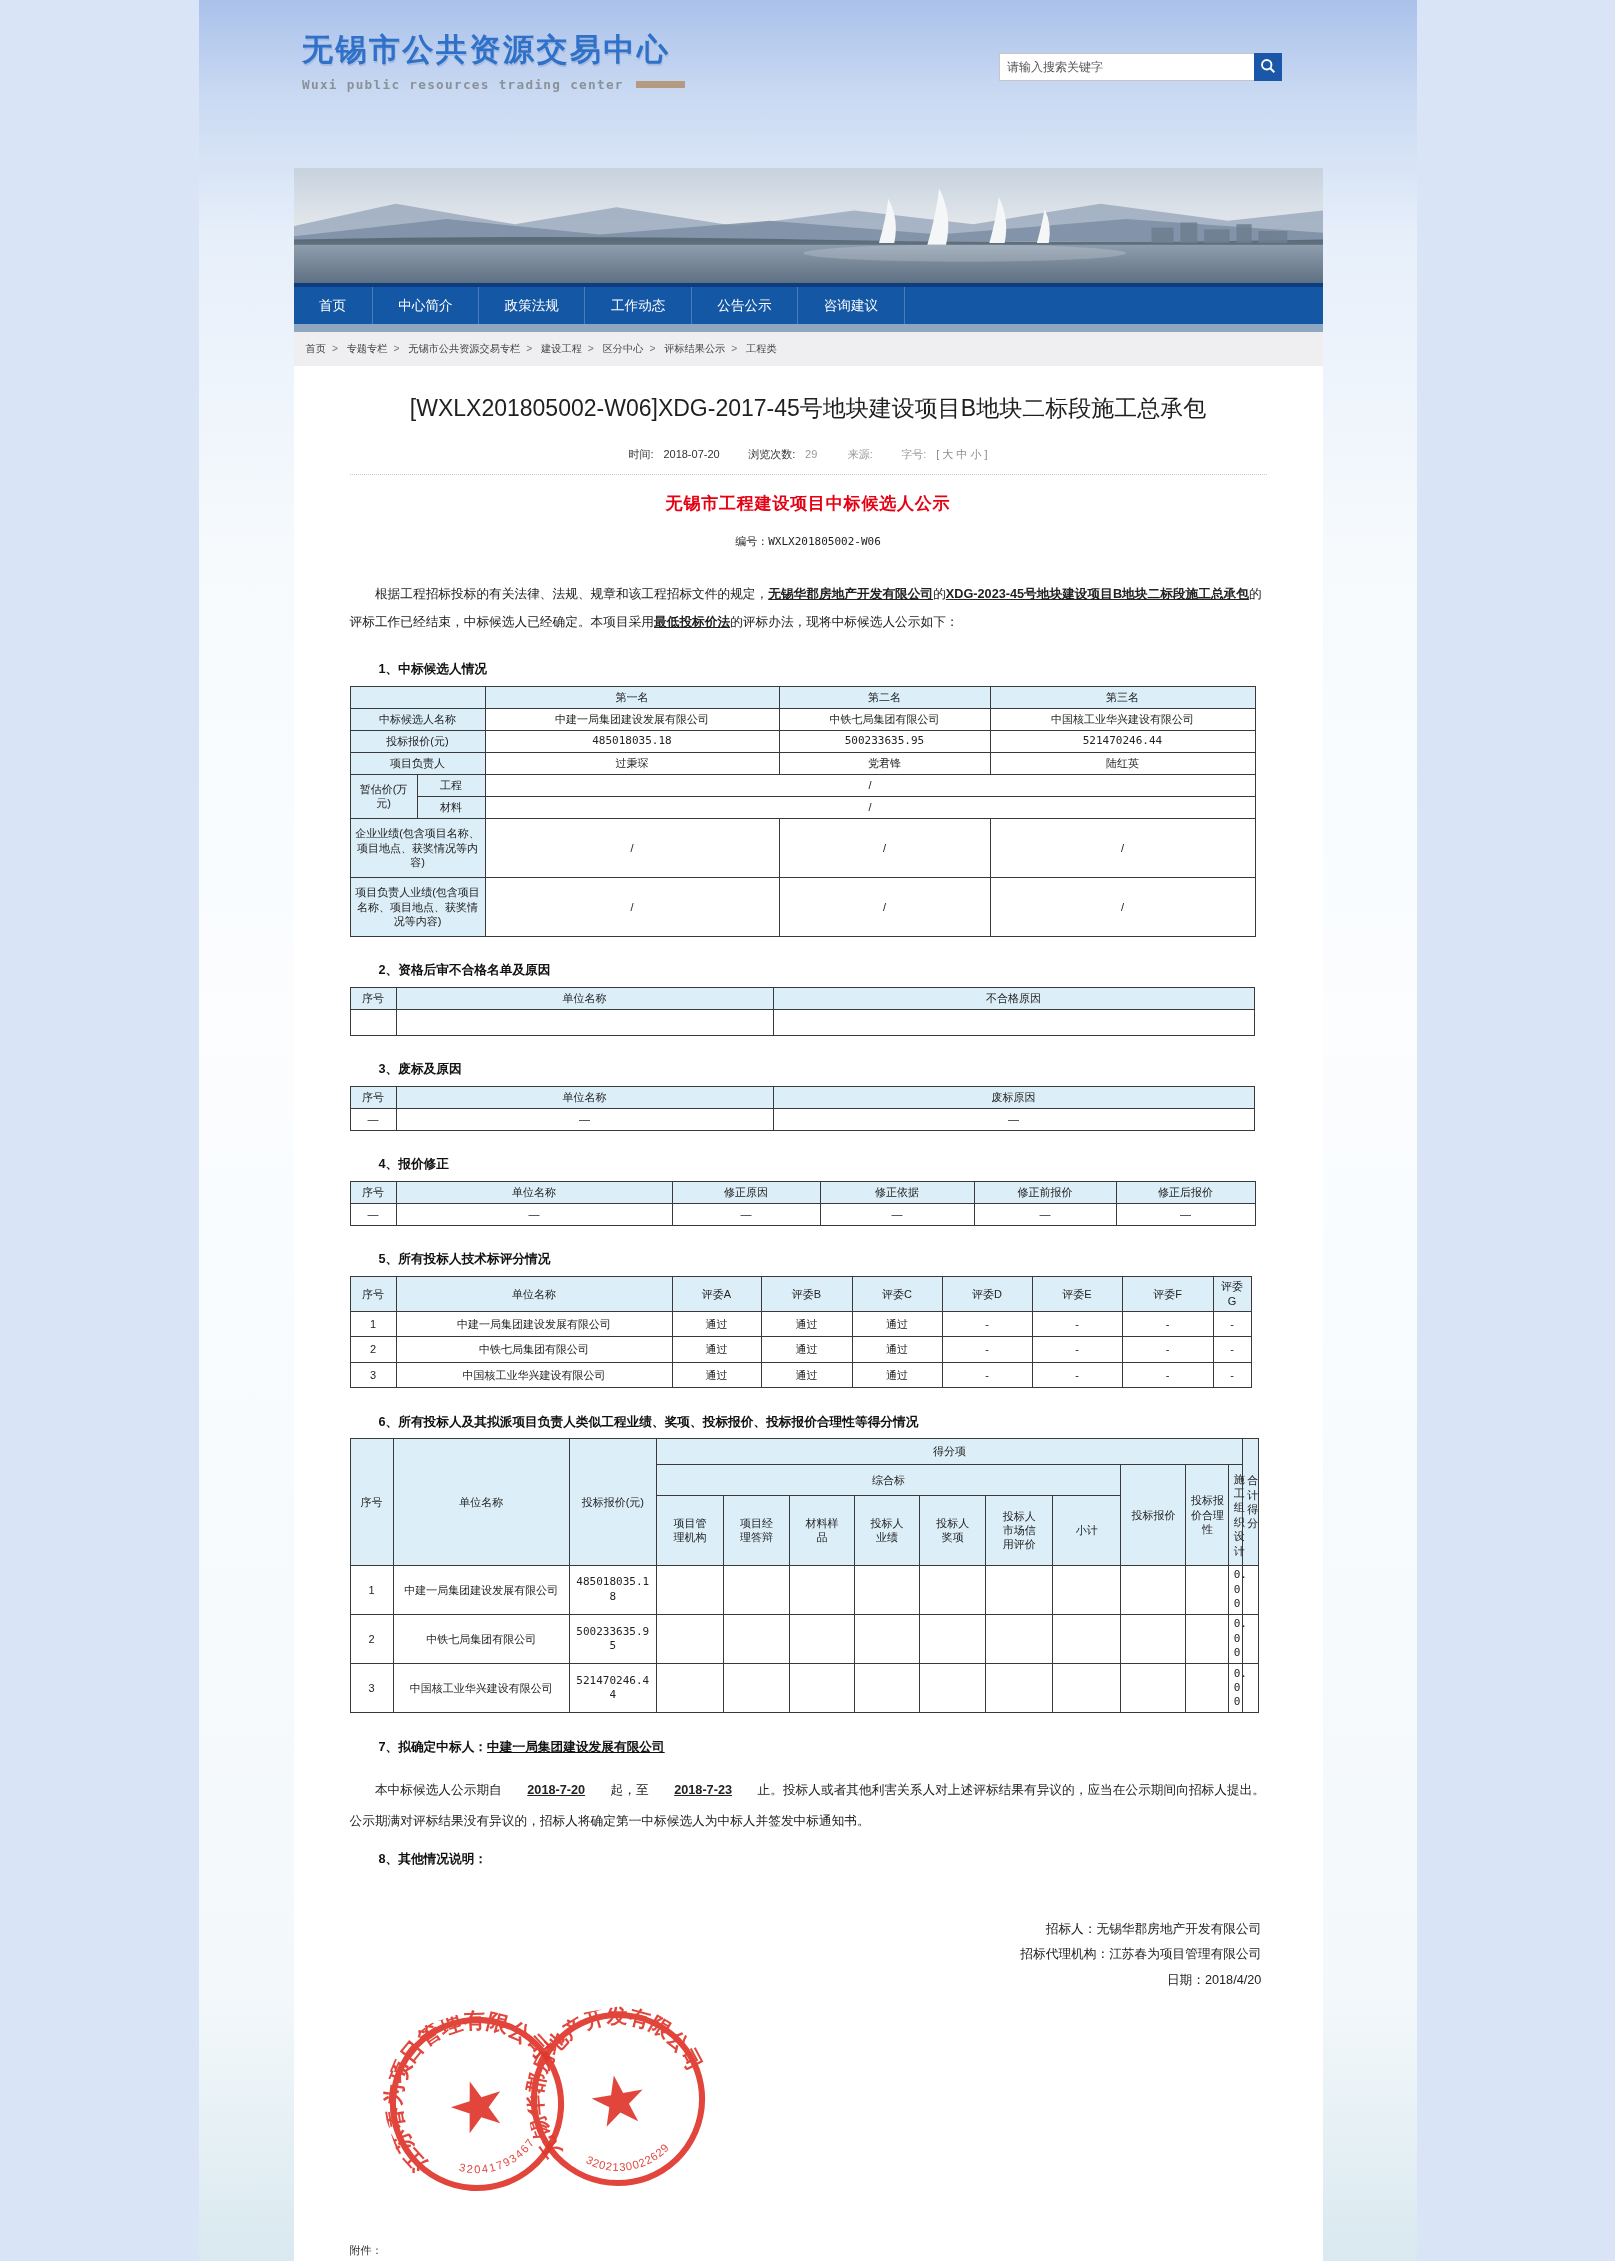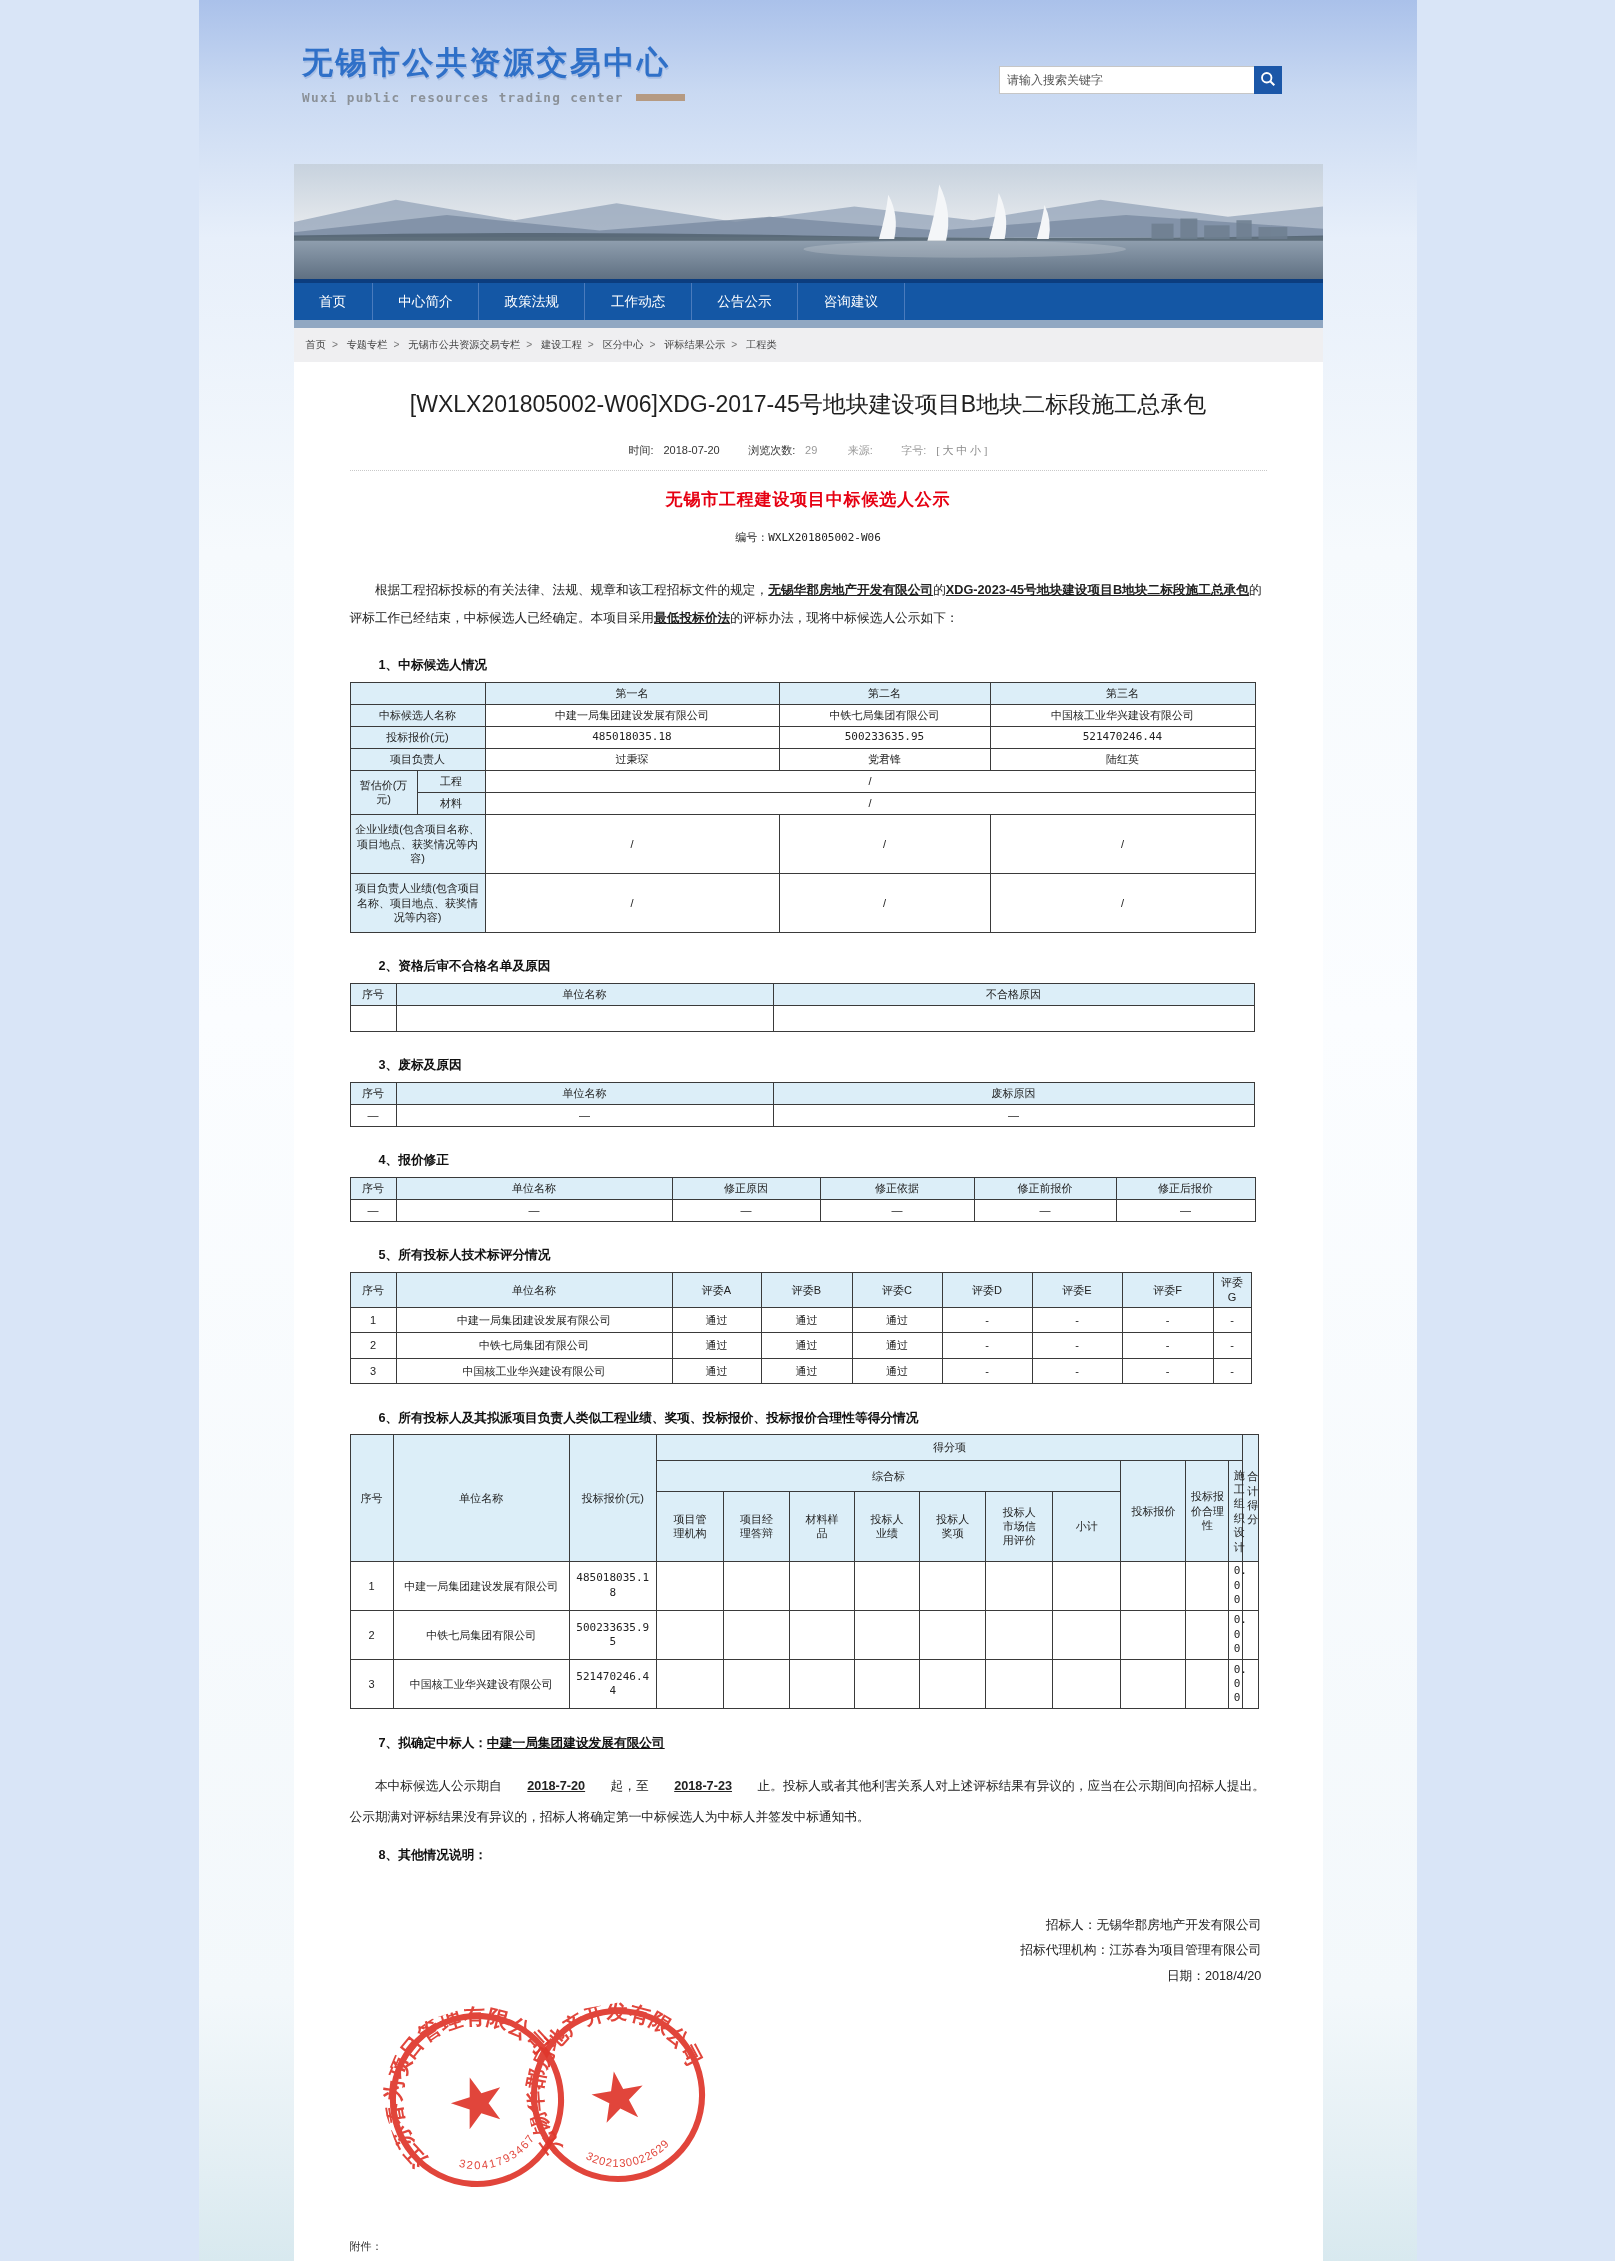--- a/index.html
+++ b/index.html
@@ -10,21 +10,21 @@
     font-family:"Liberation Sans","DejaVu Sans",sans-serif;
     color:#222;
   }
   .page-wrap {
     width:1218px; margin:0 auto; min-height:2261px; position:relative; overflow:hidden;
     background:linear-gradient(180deg,#aac1ea 0,#c9d9f2 93px,#e7effa 238px,#f6fafd 552px,#fbfdff 1019px,#f3f8fb 1995px,#e2eef3 2174px,#d8e9ef 2261px);
   }
   .content-col { width:1029px; margin:0 auto; position:relative; z-index:1; }
 
   
-  .site-header { height:151px; position:relative;margin-top:13px; }
+  .site-header { height:168px; position:relative; }
   .logo { position:absolute; left:8.5px; top:29px; }
   .logo-title { font-size:31px; font-weight:bold; color:#2f70c8; letter-spacing:2.5px; text-shadow:0.8px 1.7px 0 rgba(120,150,200,.35); }
   .logo-sub { margin-top:6px; font-size:12.7px; font-weight:bold; color:#8b9198; letter-spacing:1.3px; font-family:"DejaVu Sans Mono",monospace; display:flex; align-items:center; gap:12px; }
   .logo-dash { width:49px; height:7.6px; background:#b59a82; display:inline-block; }
   .search-box { position:absolute; right:41px; top:53px; display:flex; }
   .search-input { width:255px; height:28px; border:0.8px solid #c6c6c6; border-right:none; padding:0 7.6px; font-size:12px; color:#333; background:#fff; outline:none; }
   .search-input::placeholder { color:#555; }
   .search-btn { width:28px; height:28px; background:#1b57a8; border:none; display:flex; align-items:center; justify-content:center; cursor:pointer; padding:0; }
 
   
@@ -36,21 +36,21 @@
   .breadcrumb-bar { background:#efeff1; height:34px; line-height:34px; font-size:10.2px; color:#444; padding-left:12px; }
   .crumb { cursor:pointer; }
   .crumb-sep { margin:0 6px; color:#777; }
 
   
   .article { background:#fff; padding:22px 56px 25.5px; }
   .article-title { font-size:23px; font-weight:400; color:#1f1f1f; text-align:center; line-height:34px; max-width:862px; margin:3.4px auto 0; }
   .meta { text-align:center; font-size:11px; color:#333; margin:22px 0 12px; }
   .meta span { margin:0 3.4px; }
   .meta .dim { color:#999; }
-  .meta .sizer { color:#8a8a8a; cursor:pointer;font-family:Liberation Serif, serif; }
+  .meta .sizer { color:#8a8a8a; cursor:pointer; }
   .dotline { border-bottom:1.7px dotted #c9c9c9; margin:10.2px 0 17px; }
   .notice-title { color:#e60012; font-weight:bold; font-size:17px; text-align:center; margin:13.6px 0 18.7px; letter-spacing:0.8px; }
   .doc-no { text-align:center; font-size:11px; color:#222; margin:0 0 3.4px; }
   .mono { font-family:"DejaVu Sans Mono",monospace; }
   .intro { font-size:12.7px; line-height:28px; color:#222; text-indent:2em; margin:31px 0 0; }
   .bu { font-weight:bold; text-decoration:underline; }
   .sec-h { font-weight:bold; font-size:12.7px; color:#111; margin:25.5px 0 7.6px; padding-left:29px; }
 
   
   .dtable { border-collapse:collapse; table-layout:fixed; border:1.7px solid #3a3a3a; margin:0 0 1.7px; }

